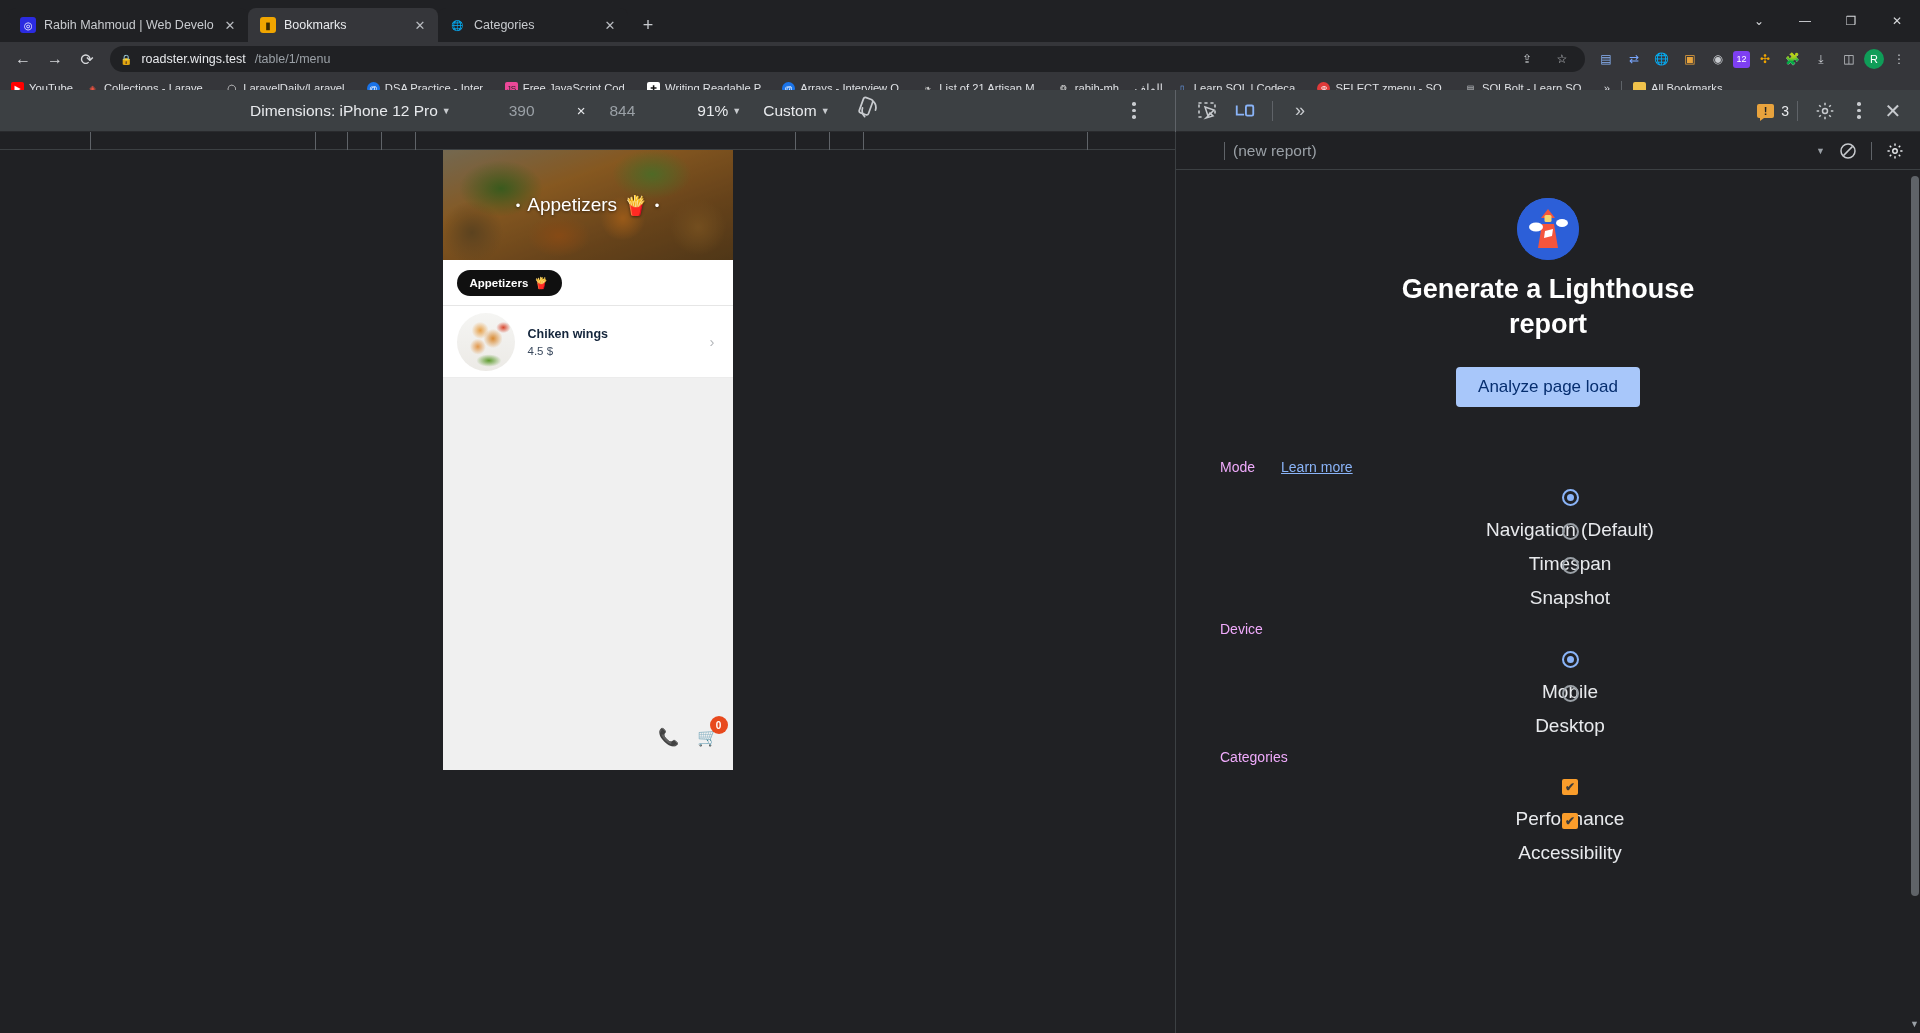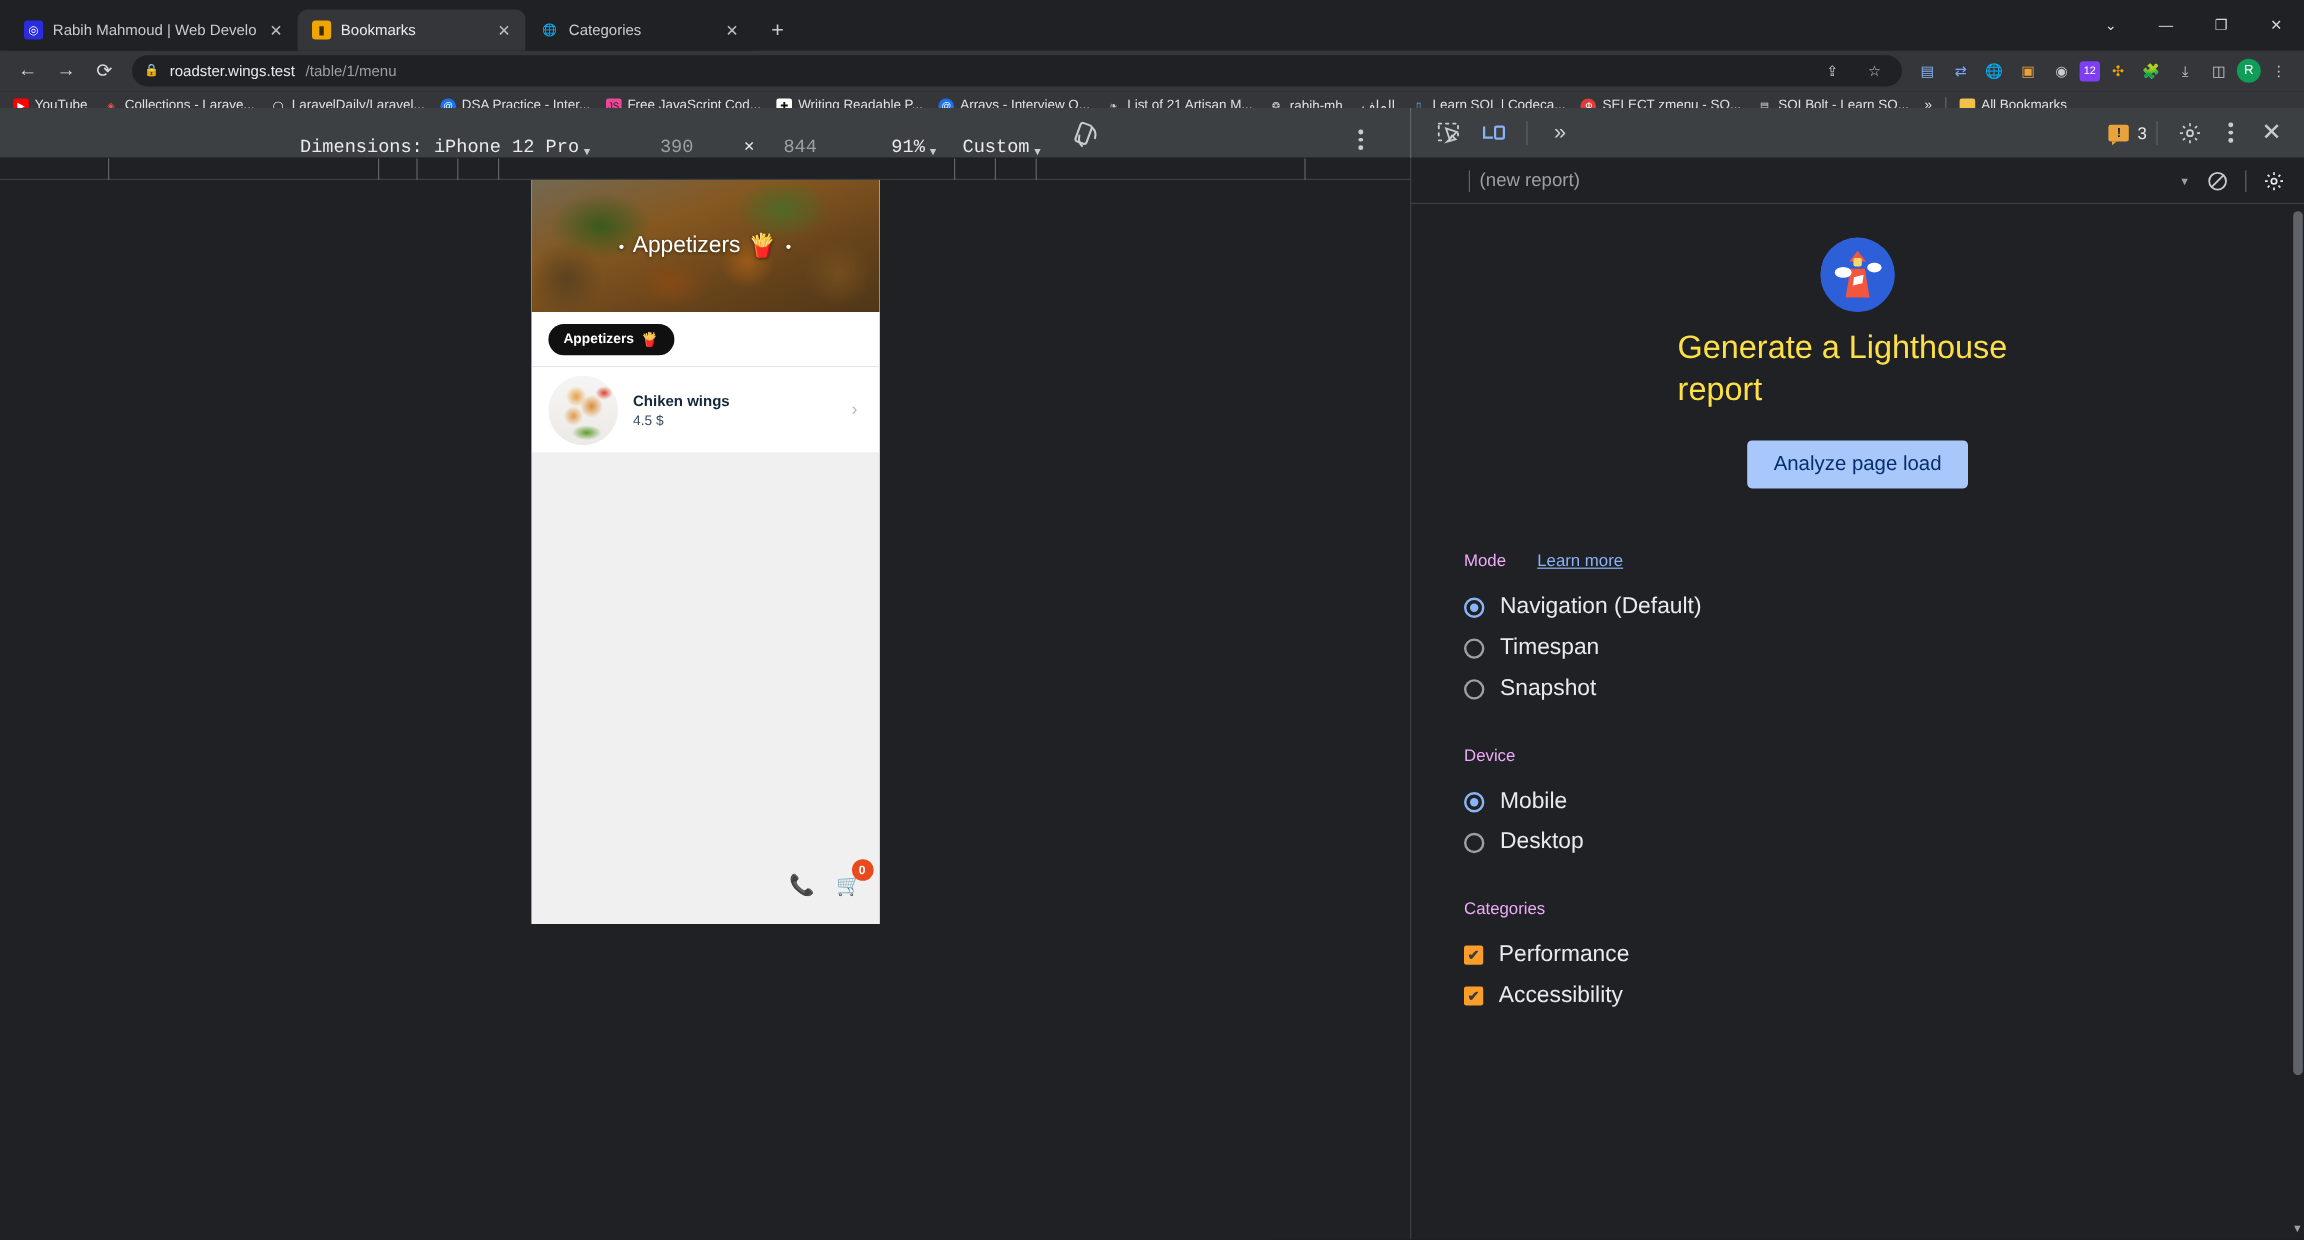--- a/index.html
+++ b/index.html
@@ -43,21 +43,21 @@
 
   .bookmarks { height:24px; background:#35363a; display:flex; align-items:center; gap:3px; padding:0 6px; overflow:hidden; }
   .bm { display:flex; align-items:center; gap:5px; padding:2px 5px; border-radius:4px; color:#dfe1e5; font-size:11.2px; white-space:nowrap; }
   .bmico { width:13px; height:13px; flex:0 0 13px; border-radius:2px; display:flex; align-items:center; justify-content:center; font-size:8px; color:#fff; }
   .bmsep { width:1px; height:14px; background:#5f6368; margin:0 3px; }
 
   
   .devtools { position:absolute; left:0; top:90px; width:1920px; height:943px; background:#202124; }
 
   .dt-topbar { height:42px; background:#3c4043; display:flex; align-items:center; border-bottom:1px solid #292a2d; }
-  .device-toolbar { flex:0 0 1175px; height:42px; display:flex; align-items:flex-end; gap:0; padding-left:250px; position:relative;font-family:Liberation Mono, monospace; }
+  .device-toolbar { flex:0 0 1175px; height:42px; display:flex; align-items:center; gap:0; padding-left:250px; position:relative; }
   .dt-label { color:#e8eaed; font-size:15.5px; }
   .dt-caret { color:#c8cbcf; font-size:9px; margin-left:4px; }
   .dt-dim { color:#9aa0a6; font-size:15.5px; }
   .dt-x { color:#e8eaed; font-size:15px; }
   .dt-kebab { width:30px; height:30px; display:flex; flex-direction:column; align-items:center; justify-content:center; gap:3px; }
   .dt-kebab i { width:3.5px; height:3.5px; border-radius:50%; background:#c8cbcf; display:block; }
 
   .dt-panelbar { flex:1 1 auto; height:42px; display:flex; align-items:center; gap:0; padding-left:12px; border-left:1px solid #5f6368; }
   .dt-ibtn { width:38px; height:38px; display:flex; align-items:center; justify-content:center; color:#c8cbcf; }
   .dt-vsep { width:1px; height:20px; background:#5f6368; margin:0 8px; }
@@ -118,28 +118,28 @@
   .lh-toolbar { height:38px; display:flex; align-items:center; gap:0; padding:0 10px; border-bottom:1px solid #3c4043; }
   .lh-plus { width:30px; height:30px; display:flex; align-items:center; justify-content:center; color:#c8cbcf; font-size:20px; }
   .lh-sep { width:1px; height:18px; background:#5f6368; margin:0 8px; }
   .lh-select { flex:1 1 auto; display:flex; align-items:center; justify-content:space-between; color:#9aa0a6; font-size:15.5px; padding-right:8px; }
   .lh-select .car { font-size:9px; color:#9aa0a6; }
   .lh-ibtn { width:30px; height:30px; display:flex; align-items:center; justify-content:center; color:#c8cbcf; }
 
   .lh-content { flex:1 1 auto; overflow:hidden; position:relative; padding-top:28px; }
   .lh-hero { display:flex; flex-direction:column; align-items:center; }
   .lh-logo { width:62px; height:62px; border-radius:50%; background:radial-gradient(circle at 50% 30%, #4a7ae8 0%, #2c5fd8 60%, #1f4fc4 100%); position:relative; overflow:hidden; }
-  .lh-title { color:#fde047; font-size:27px; font-weight:normal; text-align:left; line-height:1.28; margin-top:12px; width:300px; }
+  .lh-title { color:#ffffff; font-size:27px; font-weight:bold; text-align:center; line-height:1.28; margin-top:12px; width:300px; }
   .lh-cta { margin-top:26px; background:#a8c7fa; color:#062e6f; border:none; border-radius:4px; font-size:17px; padding:10px 22px; font-family:"Liberation Sans",sans-serif; }
 
   .lh-form { margin-top:52px; padding-left:44px; }
   .lh-secthead { display:flex; align-items:baseline; gap:26px; margin-bottom:14px; }
   .lh-secttitle { color:#f0abfc; font-size:14px; }
   .lh-link { color:#8ab4f8; font-size:14px; text-decoration:underline; }
-  .lh-opt { display:flex; align-items:center; gap:13px; height:34px; }
+  .lh-opt { display:flex; align-items:center; gap:13px; height:34px;flex-direction:column; }
   .radio { width:17px; height:17px; border-radius:50%; border:2px solid #9aa0a6; flex:0 0 17px; position:relative; }
   .radio.on { border-color:#8ab4f8; }
   .radio.on:after { content:""; position:absolute; left:3px; top:3px; width:7px; height:7px; border-radius:50%; background:#8ab4f8; }
   .optlabel { color:#e8eaed; font-size:19px; }
   .lh-group { margin-bottom:30px; }
   .checkbox { width:16px; height:16px; border-radius:2px; background:#fa9d2b; flex:0 0 16px; display:flex; align-items:center; justify-content:center; color:#3c3c3c; font-size:12px; font-weight:bold; }
 
   .lh-scroll { position:absolute; right:1px; top:4px; width:8px; bottom:4px; }
   .lh-scroll .thumbbar { position:absolute; top:2px; right:0; width:8px; height:720px; background:#5f6368; border-radius:4px; }
   .lh-scroll .arrow { position:absolute; bottom:0; right:0; color:#9aa0a6; font-size:9px; }

